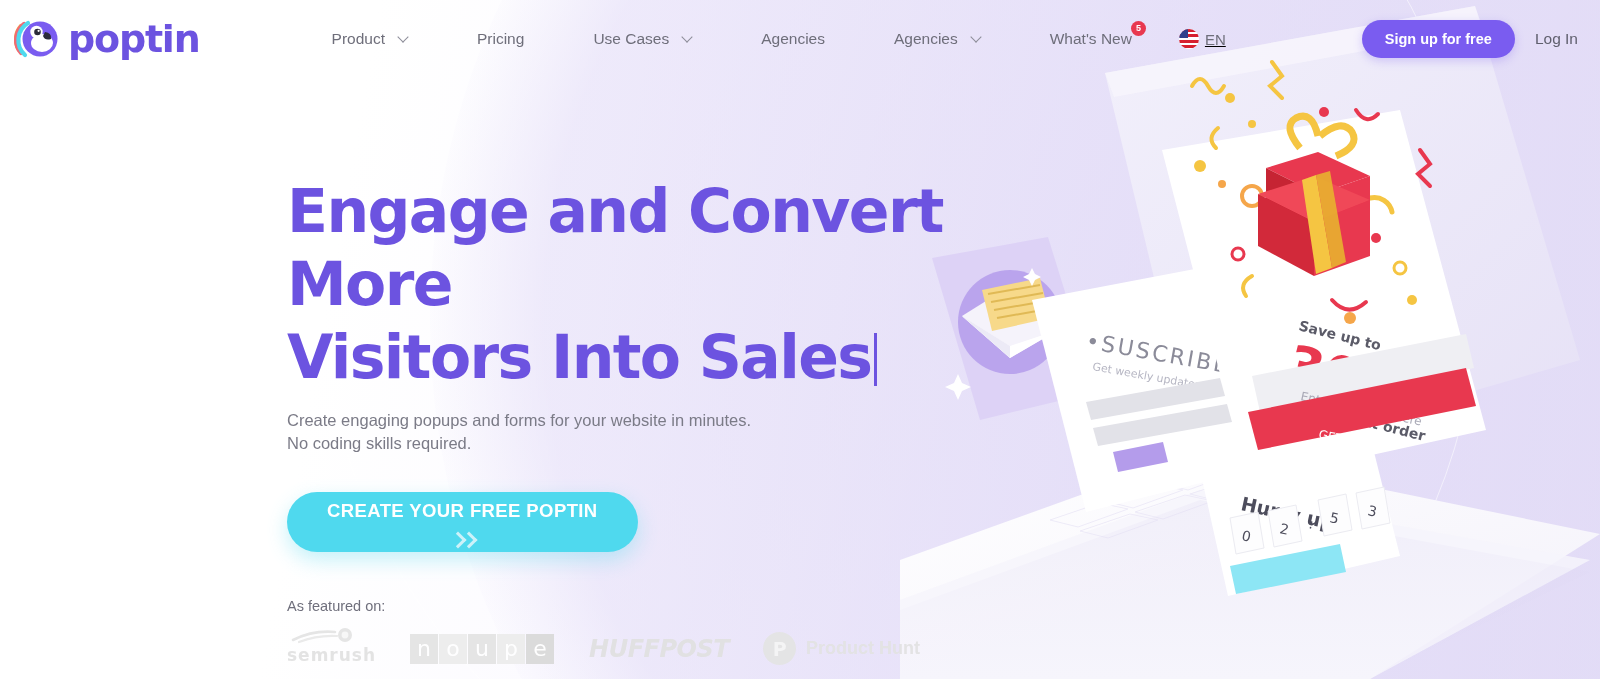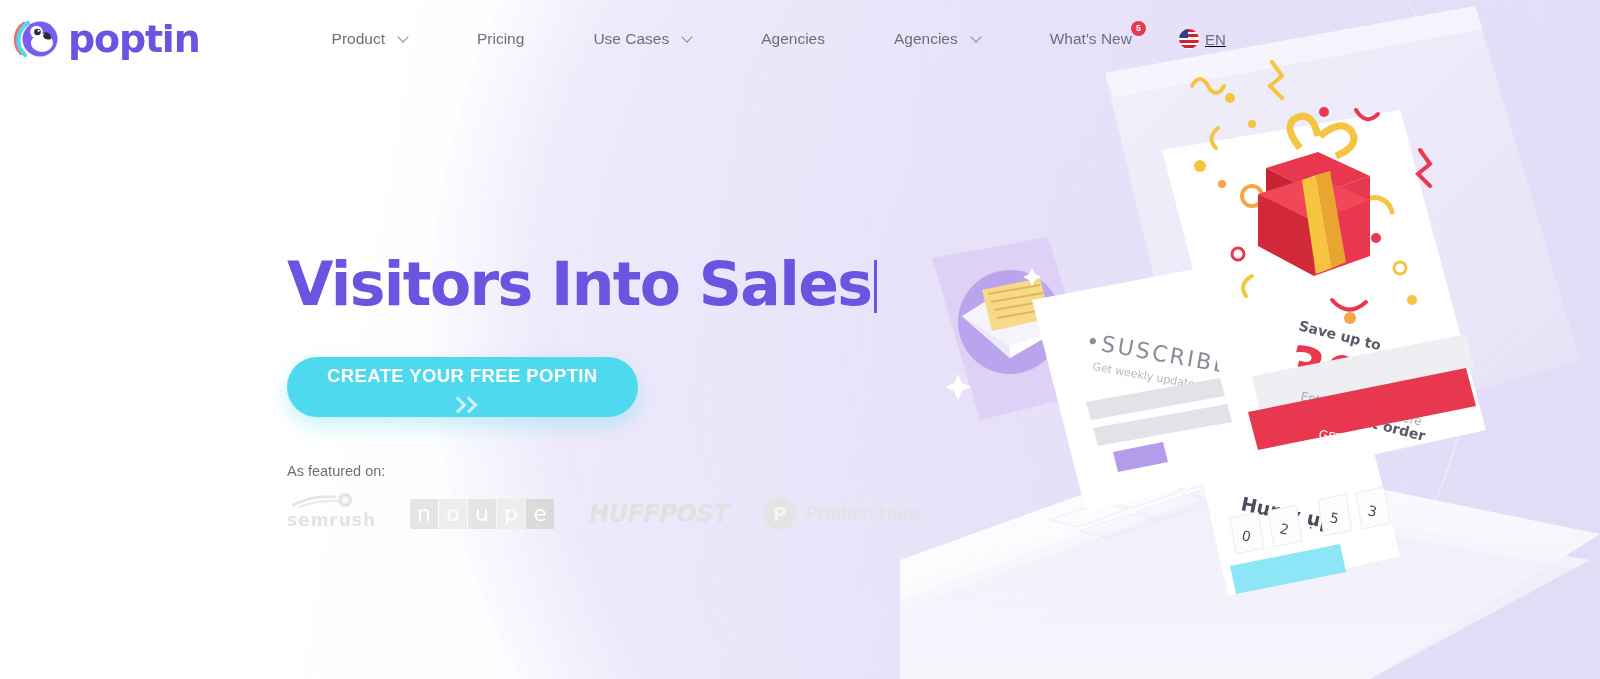--- a/index.html
+++ b/index.html
@@ -218,28 +218,36 @@
 
     <div class="lang">
       <span class="flag">
         <span class="stripes"></span>
           <span class="canton"></span>
       </span>
       <span class="lang-label">EN</span>
     </div>
   </nav>
 
+  <div class="header-right">
+    <button class="signup-btn">Sign up for free</button>
+    <span class="login-link">Log In</span>
+  </div>
 </header>
 
 <section class="hero">
   <h1>
-    <br>
+    <span>Engage and Convert More</span><br>
     <span>Visitors Into Sales</span><span class="caret"></span>
   </h1>
 
+  <p class="sub">
+    <span>Create engaging popups and forms for your website in minutes.</span><br>
+    <span>No coding skills required.</span>
+  </p>
 
   <button class="cta">
     <span>CREATE YOUR FREE POPTIN</span>
     <span class="dbl-chev">
         <i></i>
         <i></i>
       </span>
   </button>
 
 

